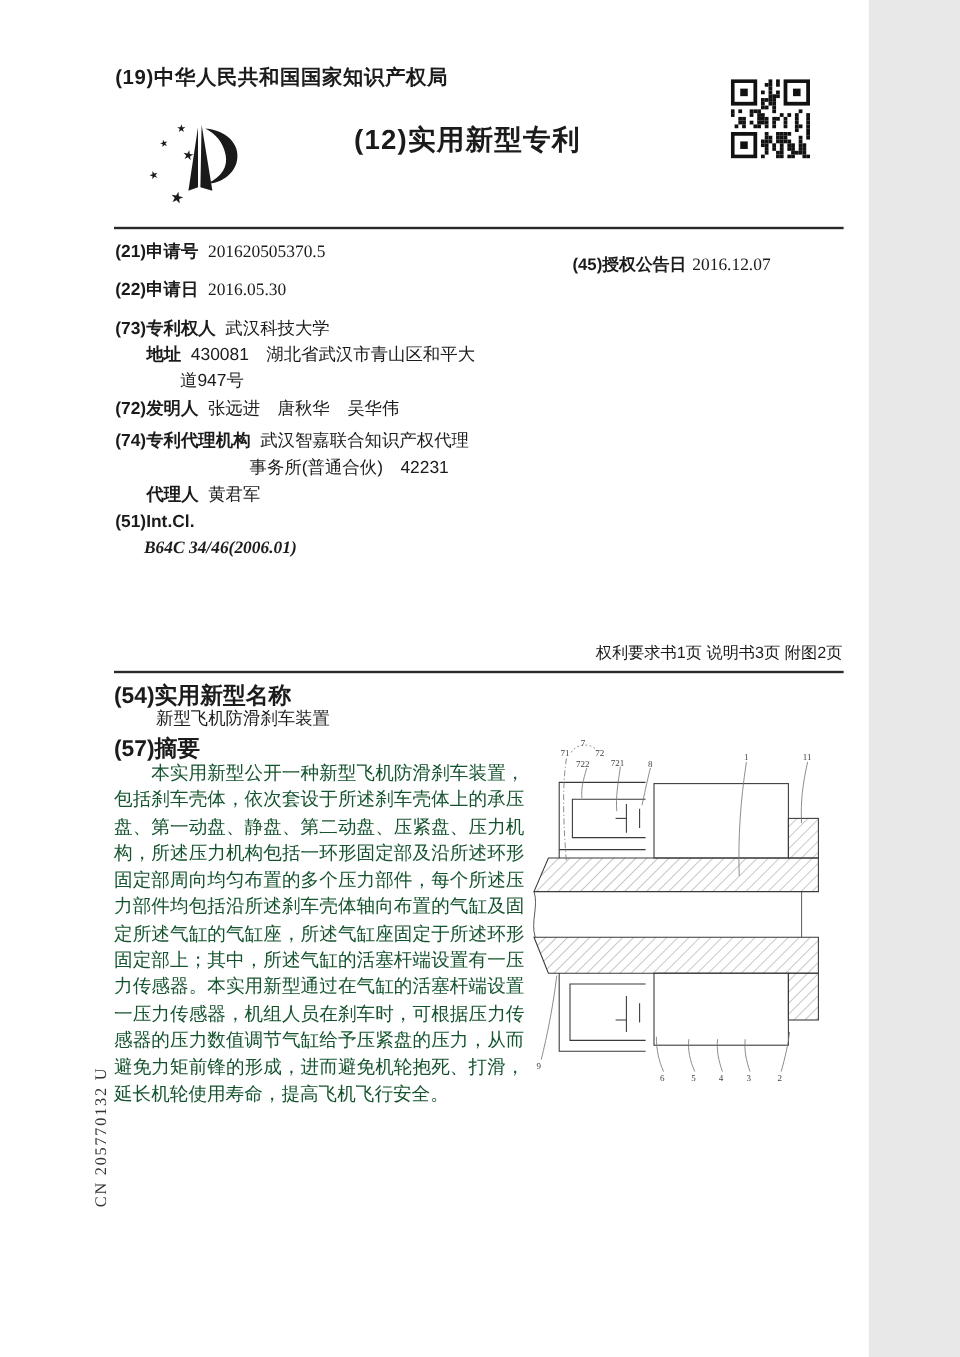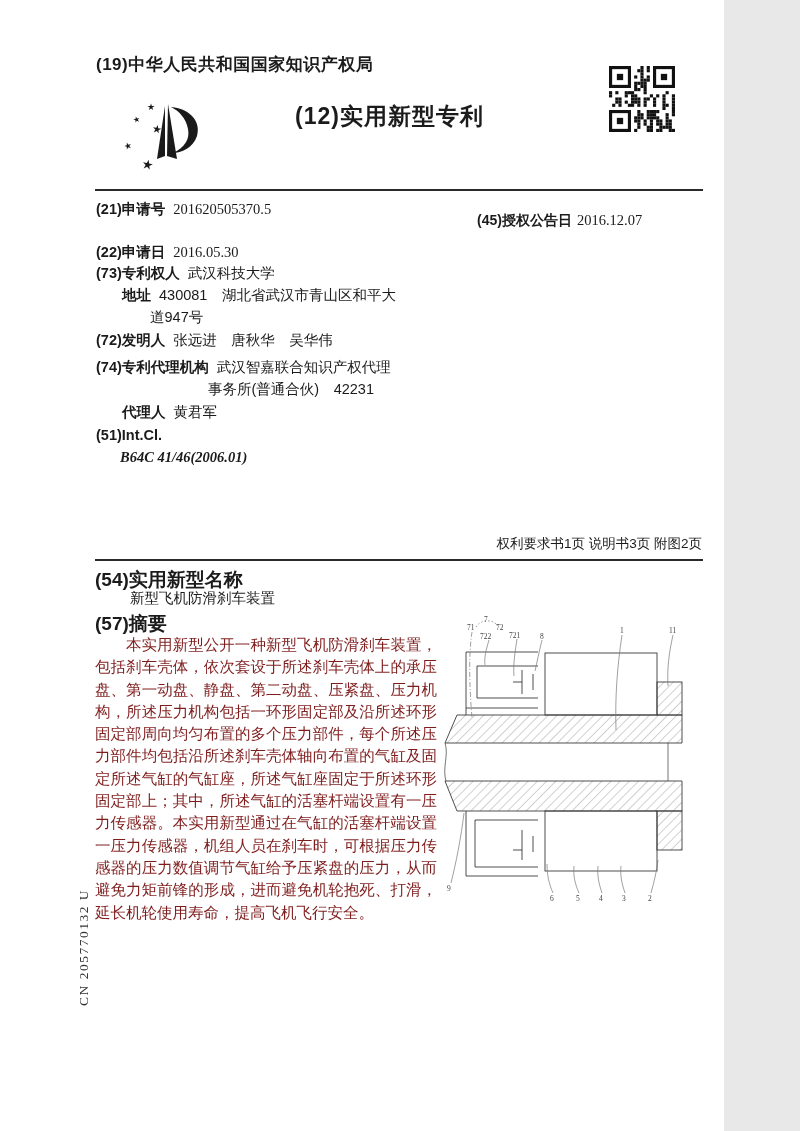--- a/index.html
+++ b/index.html
@@ -19,21 +19,21 @@
   .rule{position:absolute;left:95px;width:608px;height:2px;background:#2a2a2a;}
   .rule1{top:189px;}
   .rule2{top:559px;}
   .brow{font-size:14.5px;}
   .brow .val{margin-left:8px;}
   .pages-line{left:380px;top:535px;width:322px;text-align:right;font-size:13.5px;}
   .pages-line span{}
   .sec-label{font-size:19px;font-weight:bold;}
   .invention-title{left:130px;top:589px;font-size:14.5px;}
   .abstract{left:95px;top:634px;width:342px;font-size:15.5px;line-height:22.3px;
-            text-align:justify;white-space:normal;text-indent:2em;color:#7f1d1d;font-family:Liberation Serif, serif;}
+            text-align:justify;white-space:normal;text-indent:2em;color:#14532d;font-family:Liberation Serif, serif;}
   .figure{left:435px;top:598px;}
   .side-code{left:76px;top:1006px;transform:rotate(-90deg);transform-origin:0 0;
              font-family:"Liberation Serif",serif;font-size:13.5px;letter-spacing:1.5px;color:#333;}
   .ipc-val{font-family:"Liberation Serif",serif;font-style:italic;font-weight:bold;}
   svg text{font-family:"Liberation Serif",serif;}
 </style>
 </head>
 <body>
 
 <div class="page">
@@ -189,21 +189,21 @@
 
   <div class="abs pub-row pub-date">
     <span class="lbl">(45)授权公告日</span><span class="num">2016.12.07</span>
   </div>
 
   <div class="rule rule1"></div>
 
   <div class="abs brow" style="left:96px;top:200px;">
     <span class="lbl">(21)申请号</span><span class="val num">201620505370.5</span>
   </div>
-  <div class="abs brow" style="left:96px;top:232px;margin-top:11px;">
+  <div class="abs brow" style="left:96px;top:232px;">
     <span class="lbl">(22)申请日</span><span class="val num">2016.05.30</span>
   </div>
   <div class="abs brow" style="left:96px;top:264px;">
     <span class="lbl">(73)专利权人</span><span class="val">武汉科技大学</span>
   </div>
   <div class="abs brow" style="left:122px;top:286px;">
     <span class="lbl">地址</span><span class="val">430081　湖北省武汉市青山区和平大</span>
   </div>
   <div class="abs brow" style="left:150px;top:308px;">
     <span>道947号</span>
@@ -217,21 +217,21 @@
   <div class="abs brow" style="left:208px;top:380px;">
     <span>事务所(普通合伙)　42231</span>
   </div>
   <div class="abs brow" style="left:122px;top:403px;">
     <span class="lbl">代理人</span><span class="val">黄君军</span>
   </div>
   <div class="abs brow" style="left:96px;top:427px;">
     <span class="lbl">(51)Int.Cl.</span>
   </div>
   <div class="abs brow" style="left:120px;top:449px;">
-    <span class="ipc-val">B64C 41/46(2006.01)</span>
+    <span class="ipc-val">B64C 34/46(2006.01)</span>
   </div>
 
   <div class="abs pages-line">
     <span>权利要求书1页</span>
     <span>说明书3页</span>
     <span>附图2页</span>
   </div>
 
   <div class="rule rule2"></div>
 

